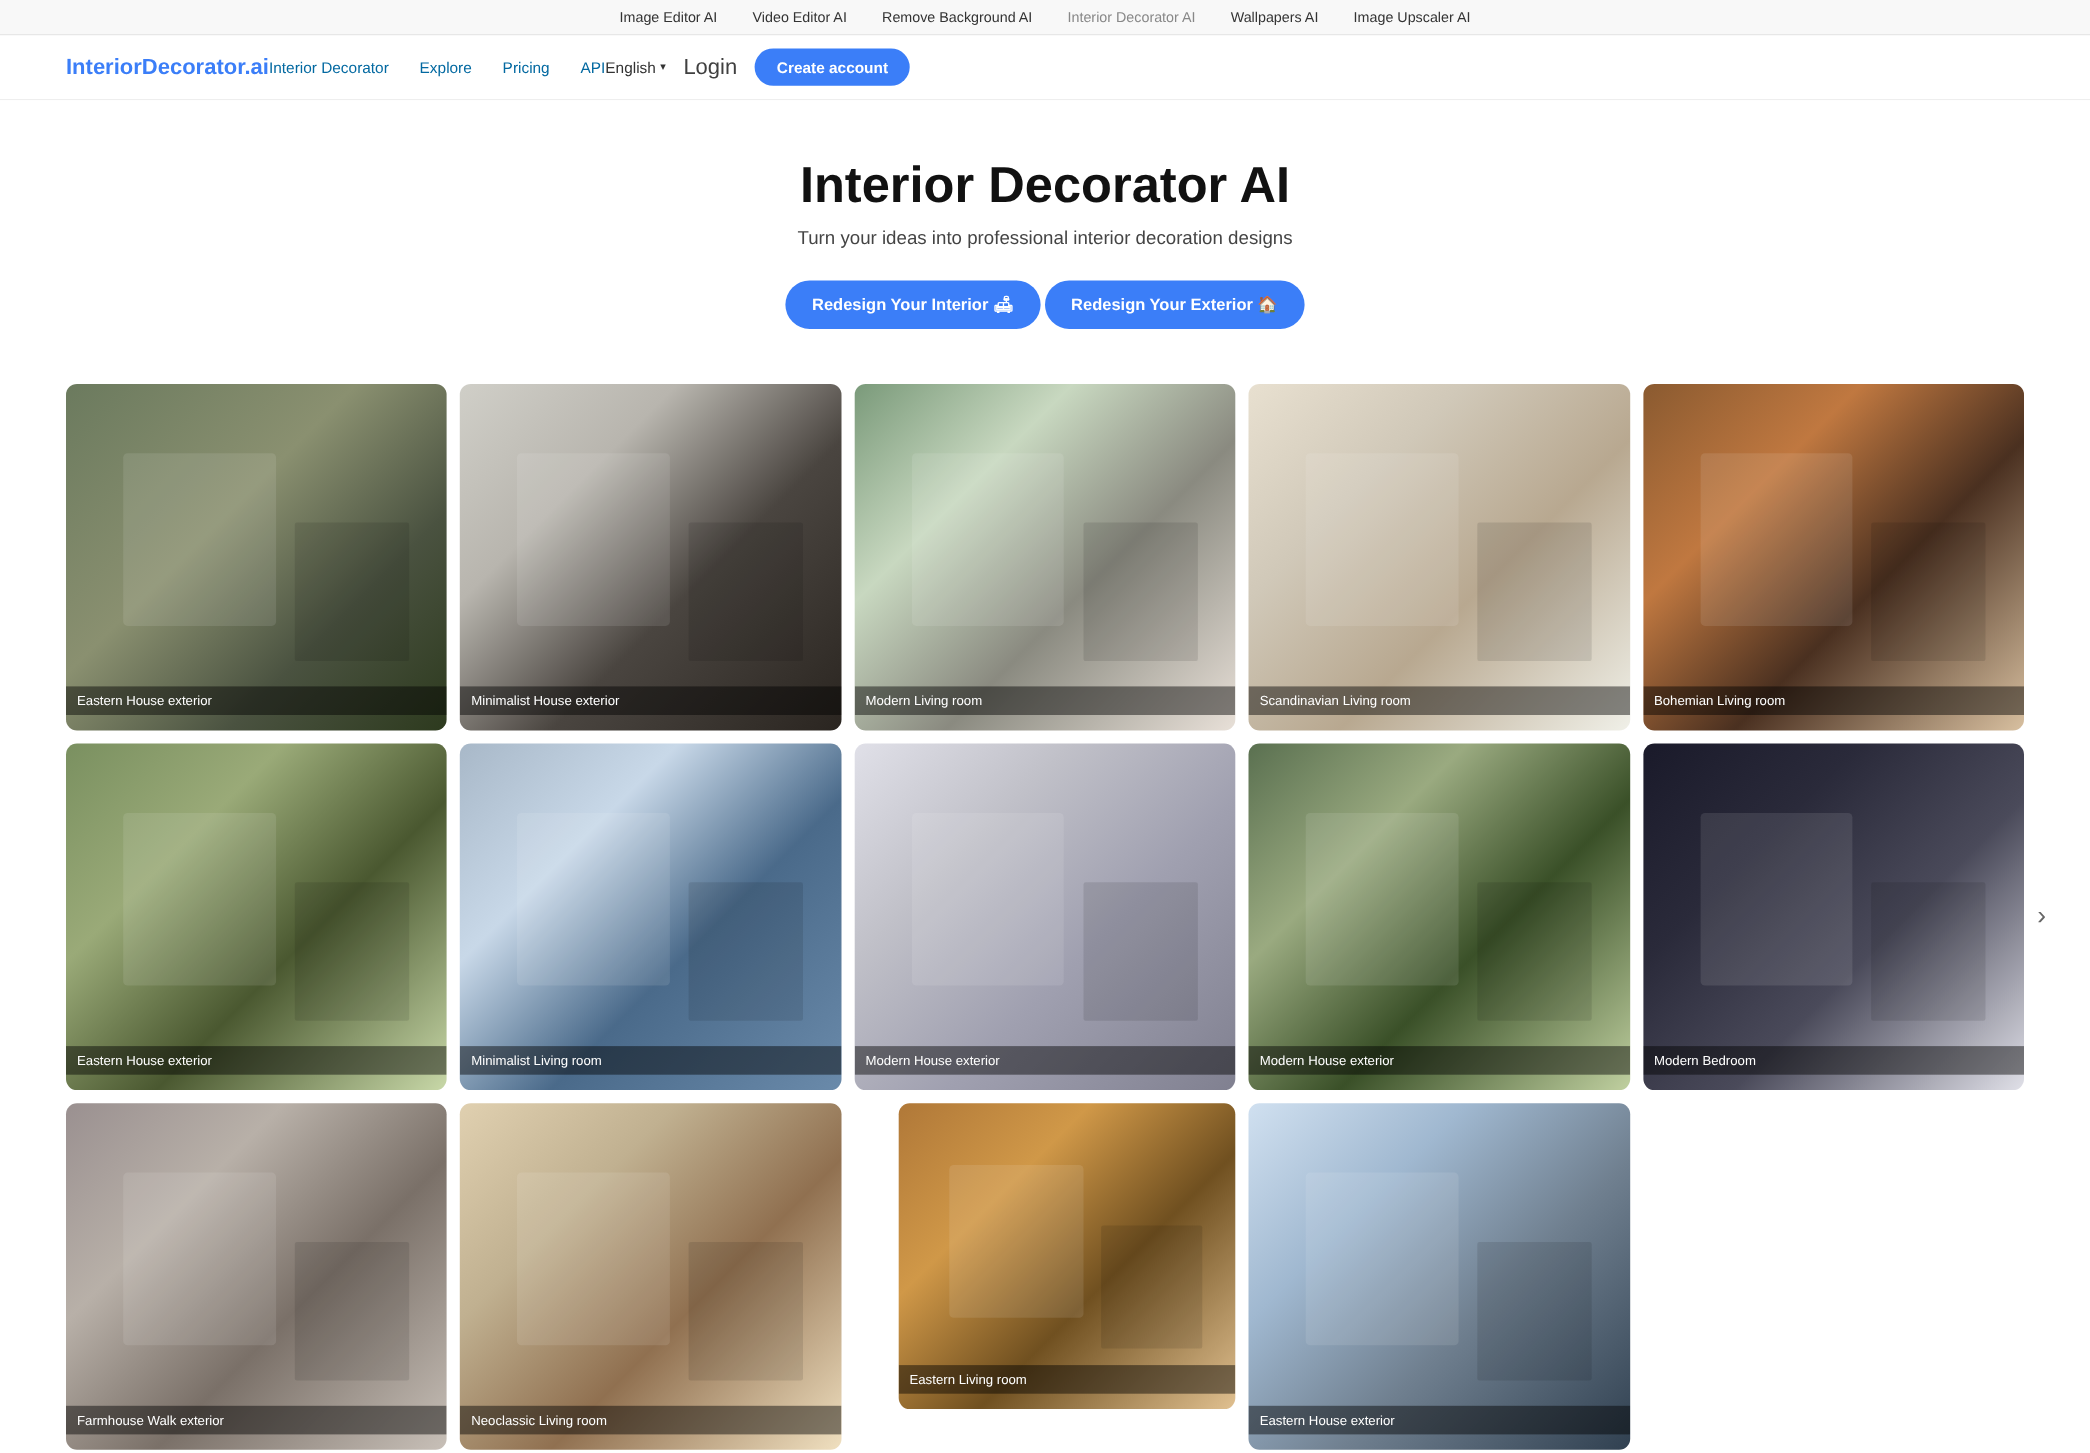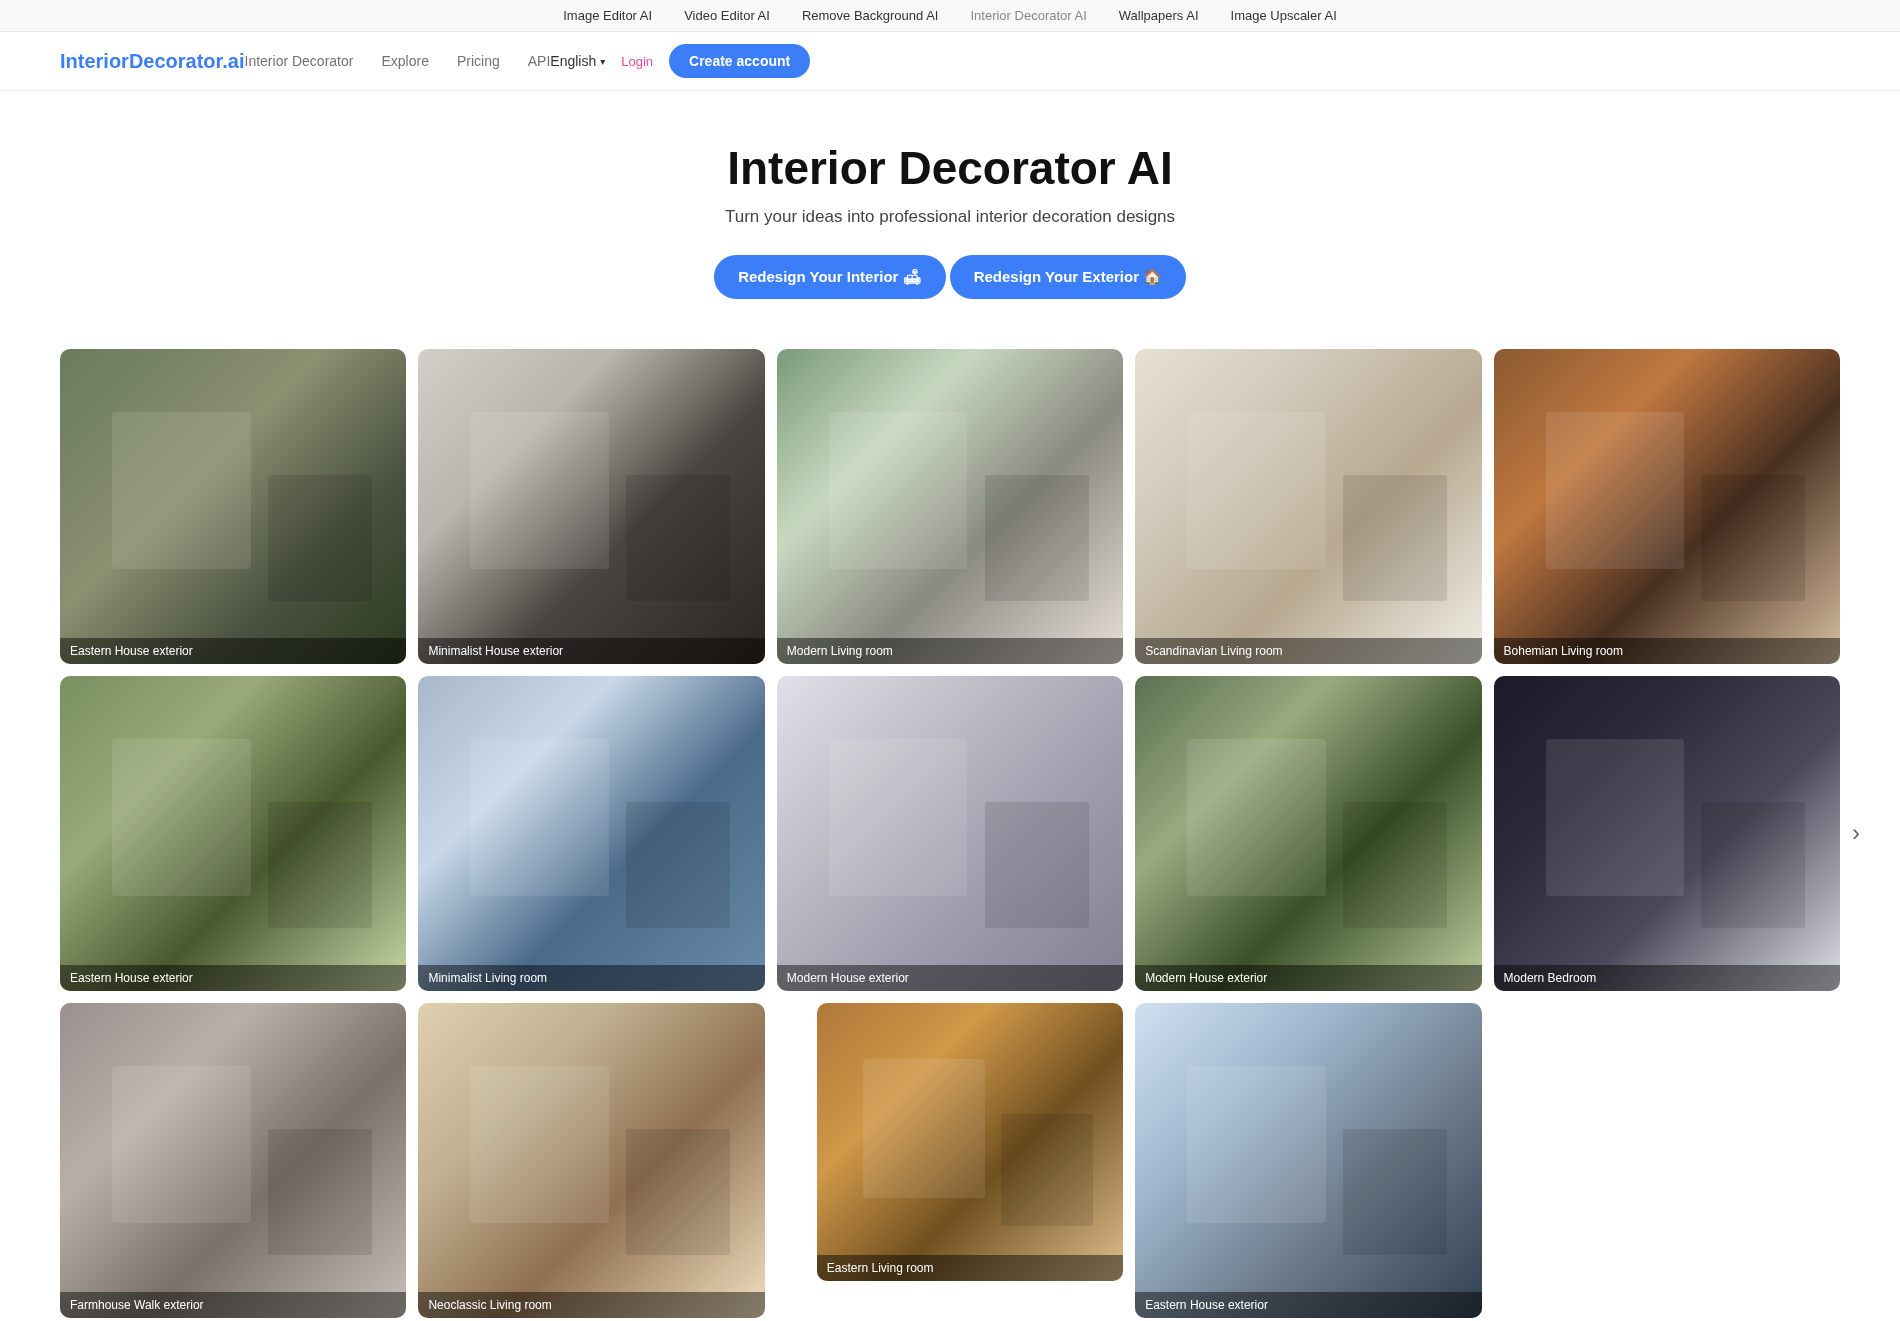--- a/index.html
+++ b/index.html
@@ -37,39 +37,39 @@
       color: #3b7ef8;
       cursor: pointer;
     }
     .nav {
       display: flex;
       align-items: center;
       gap: 28px;
     }
     .nav a {
       text-decoration: none;
-      color: #737373;
+      color: #0369a1;
       font-size: 14px;
       cursor: pointer;
     }
     .nav-lang {
       display: flex;
       align-items: center;
       gap: 4px;
       font-size: 14px;
       cursor: pointer;
       color: #333;
     }
     .nav-lang::after { content: '▾'; font-size: 10px; }
     .btn-login {
       background: none;
       border: none;
-      font-size: 13px;
-      cursor: pointer;
-      color: #ec4899;
+      font-size: 20px;
+      cursor: pointer;
+      color: #404040;
       font-weight: 500;
     }
     .btn-create {
       background: #3b7ef8;
       color: #fff;
       border: none;
       padding: 9px 20px;
       border-radius: 22px;
       font-size: 14px;
       font-weight: 600;
@@ -123,21 +123,21 @@
     .gallery-item {
       position: relative;
       border-radius: 10px;
       overflow: hidden;
       cursor: pointer;
       aspect-ratio: 1.1/1;
       background: #ccc;
     }
     .gallery-label {
       position: absolute;
-      bottom: 0;
+      bottom: 14px;
       left: 0;
       right: 0;
       background: rgba(0,0,0,0.45);
       color: #fff;
       font-size: 12px;
       padding: 6px 10px;
     }
 
     
     .c1 { background: linear-gradient(135deg, #6b7a5e 0%, #8a9070 40%, #4a5240 70%, #2d3a1e 100%); }

